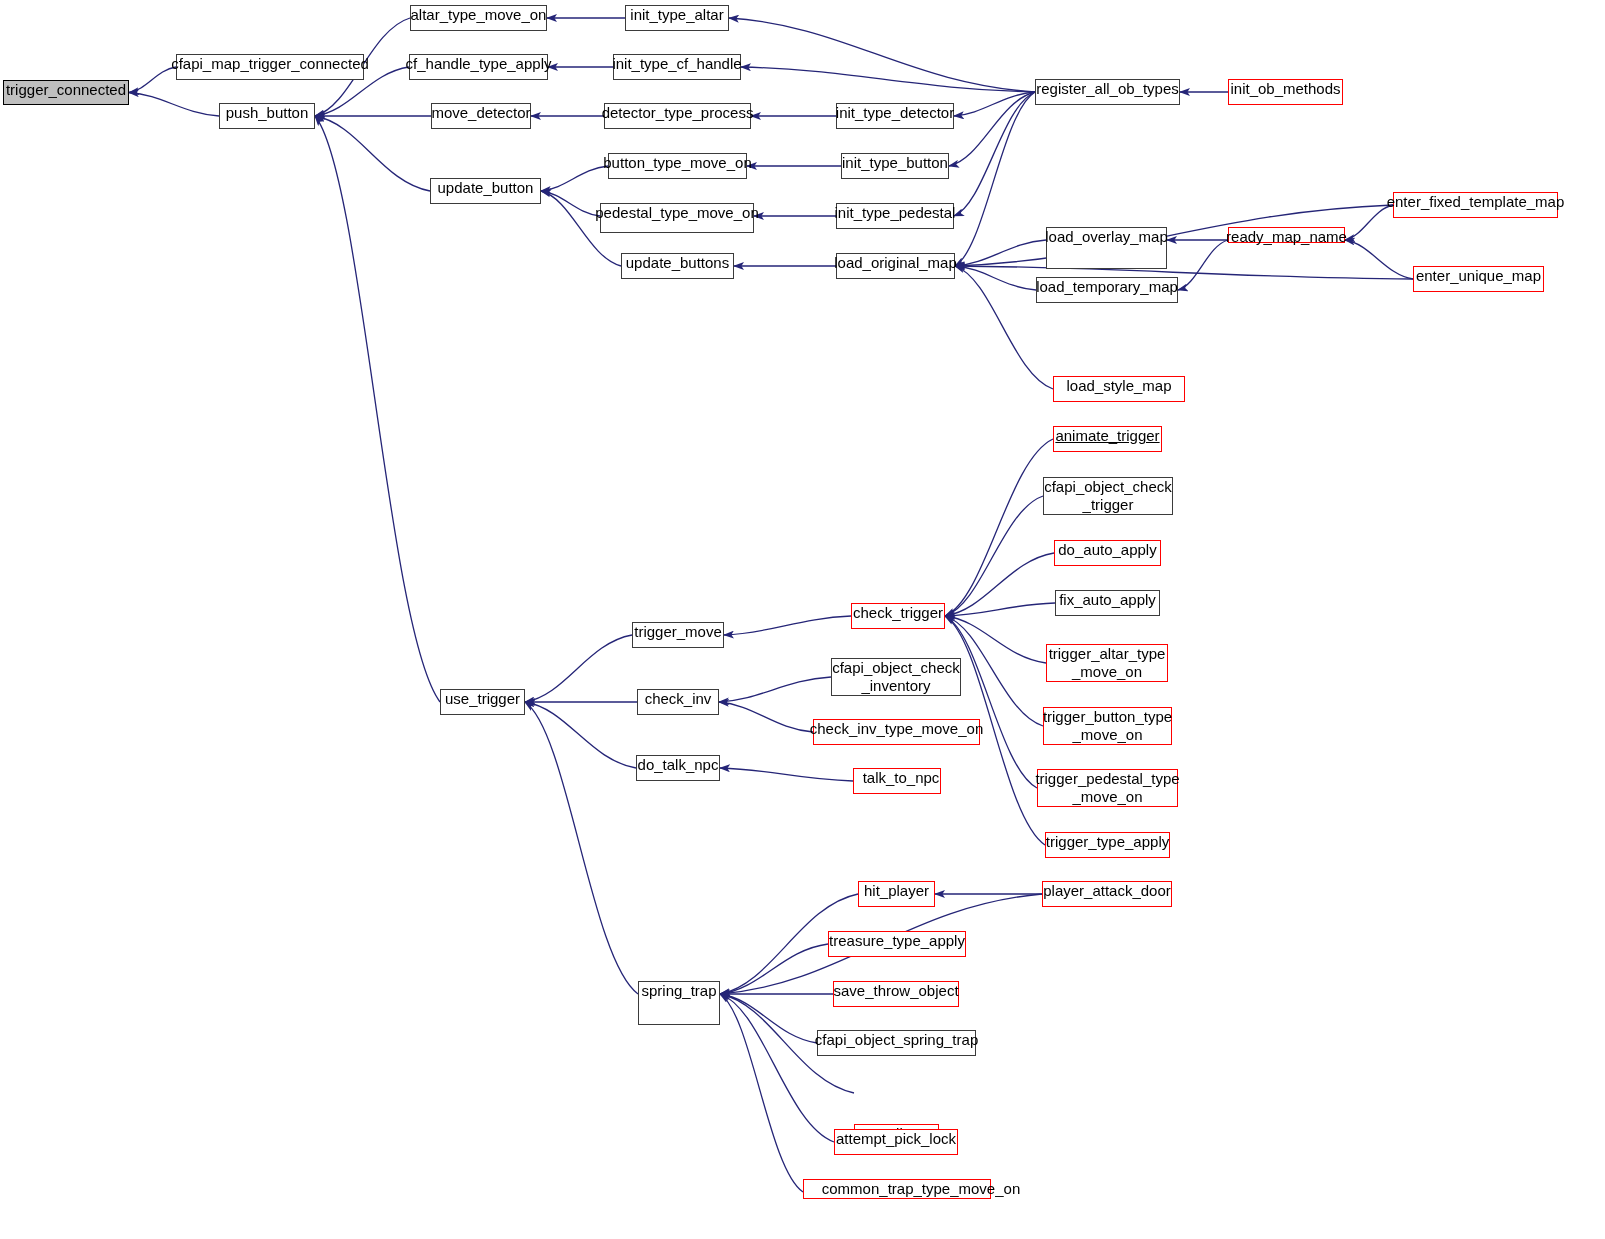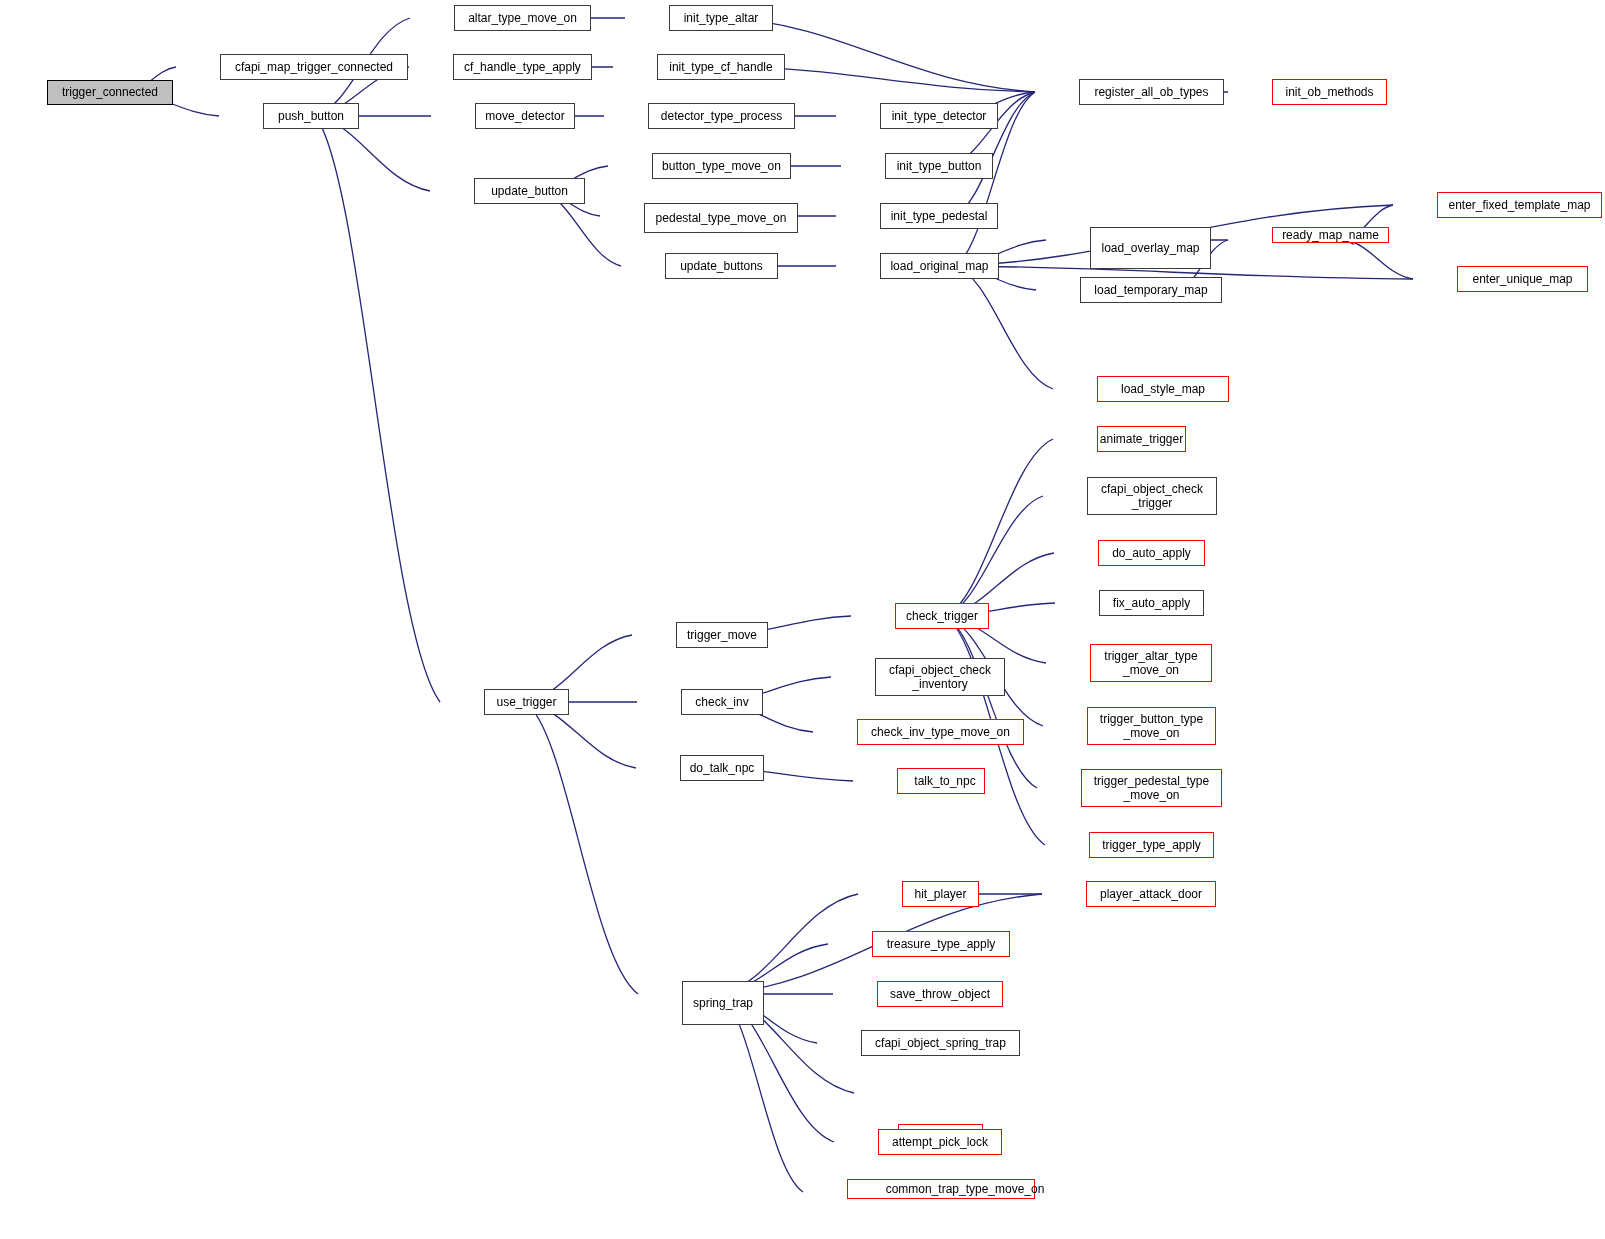--- a/index.html
+++ b/index.html
@@ -1,21 +1,21 @@
 <!DOCTYPE html>
 <html><head>
 <meta charset="utf-8">
 <style>
   html,body{margin:0;padding:0;background:#ffffff;}
   #canvas{position:relative;width:1605px;height:1239px;background:#ffffff;
           font-family:"Liberation Sans","DejaVu Sans",sans-serif;overflow:hidden;}
   svg.edges{position:absolute;left:0;top:0;width:1605px;height:1239px;}
-  .node{position:absolute;box-sizing:border-box;display:flex;align-items:center;
+  .node{position:absolute;box-sizing:border-box;display:flex;align-items:flex-start;
         justify-content:center;text-align:center;background:#ffffff;
-        font-size:12px;line-height:1.18;color:#000000;white-space:pre;margin-left:44px;}
+        font-size:15px;line-height:1.18;color:#000000;white-space:pre;}
   .node.dark{border:1px solid #3b3b3b;}
   .node.red{border:1px solid #ff0000;}
   .node.cur{border:1px solid #000000;background:#bfbfbf;}
   .node span{display:block;}
 </style>
 </head>
 <body>
 
 <div id="canvas">
   <svg class="edges" viewBox="0 0 1605 1239" preserveAspectRatio="none">
@@ -104,21 +104,21 @@
       <div class="node dark" style="left: 836px; top: 203px; width: 118px; height: 26px;"><span>init_type_pedestal</span></div>
       <div class="node dark" style="left: 836px; top: 253px; width: 119px; height: 26px;"><span>load_original_map</span></div>
       <div class="node dark" style="left: 1035px; top: 79px; width: 145px; height: 26px;"><span>register_all_ob_types</span></div>
       <div class="node red" style="left: 1228px; top: 79px; width: 115px; height: 26px;"><span>init_ob_methods</span></div>
       <div class="node dark" style="left: 1046px; top: 227px; width: 121px; height: 42px;"><span>load_overlay_map</span></div>
       <div class="node dark" style="left: 1036px; top: 277px; width: 142px; height: 26px;"><span>load_temporary_map</span></div>
       <div class="node red" style="left: 1228px; top: 227px; width: 117px; height: 16px;"><span>ready_map_name</span></div>
       <div class="node red" style="left: 1393px; top: 192px; width: 165px; height: 26px;"><span>enter_fixed_template_map</span></div>
       <div class="node red" style="left: 1413px; top: 266px; width: 131px; height: 26px;"><span>enter_unique_map</span></div>
       <div class="node red" style="left: 1053px; top: 376px; width: 132px; height: 26px;"><span>load_style_map</span></div>
-      <div class="node red" style="left: 1053px; top: 426px; width: 89px; height: 26px;"><span>animate_trigger</span></div>
+      <div class="node red" style="left: 1053px; top: 426px; width: 109px; height: 26px; text-decoration: underline;"><span>animate_trigger</span></div>
       <div class="node dark" style="left: 1043px; top: 477px; width: 130px; height: 38px;"><span>cfapi_object_check
 _trigger</span></div>
       <div class="node red" style="left: 1054px; top: 540px; width: 107px; height: 26px;"><span>do_auto_apply</span></div>
       <div class="node dark" style="left: 1055px; top: 590px; width: 105px; height: 26px;"><span>fix_auto_apply</span></div>
       <div class="node red" style="left: 1046px; top: 644px; width: 122px; height: 38px;"><span>trigger_altar_type
 _move_on</span></div>
       <div class="node red" style="left: 1043px; top: 707px; width: 129px; height: 38px;"><span>trigger_button_type
 _move_on</span></div>
       <div class="node red" style="left: 1037px; top: 769px; width: 141px; height: 38px;"><span>trigger_pedestal_type
 _move_on</span></div>

